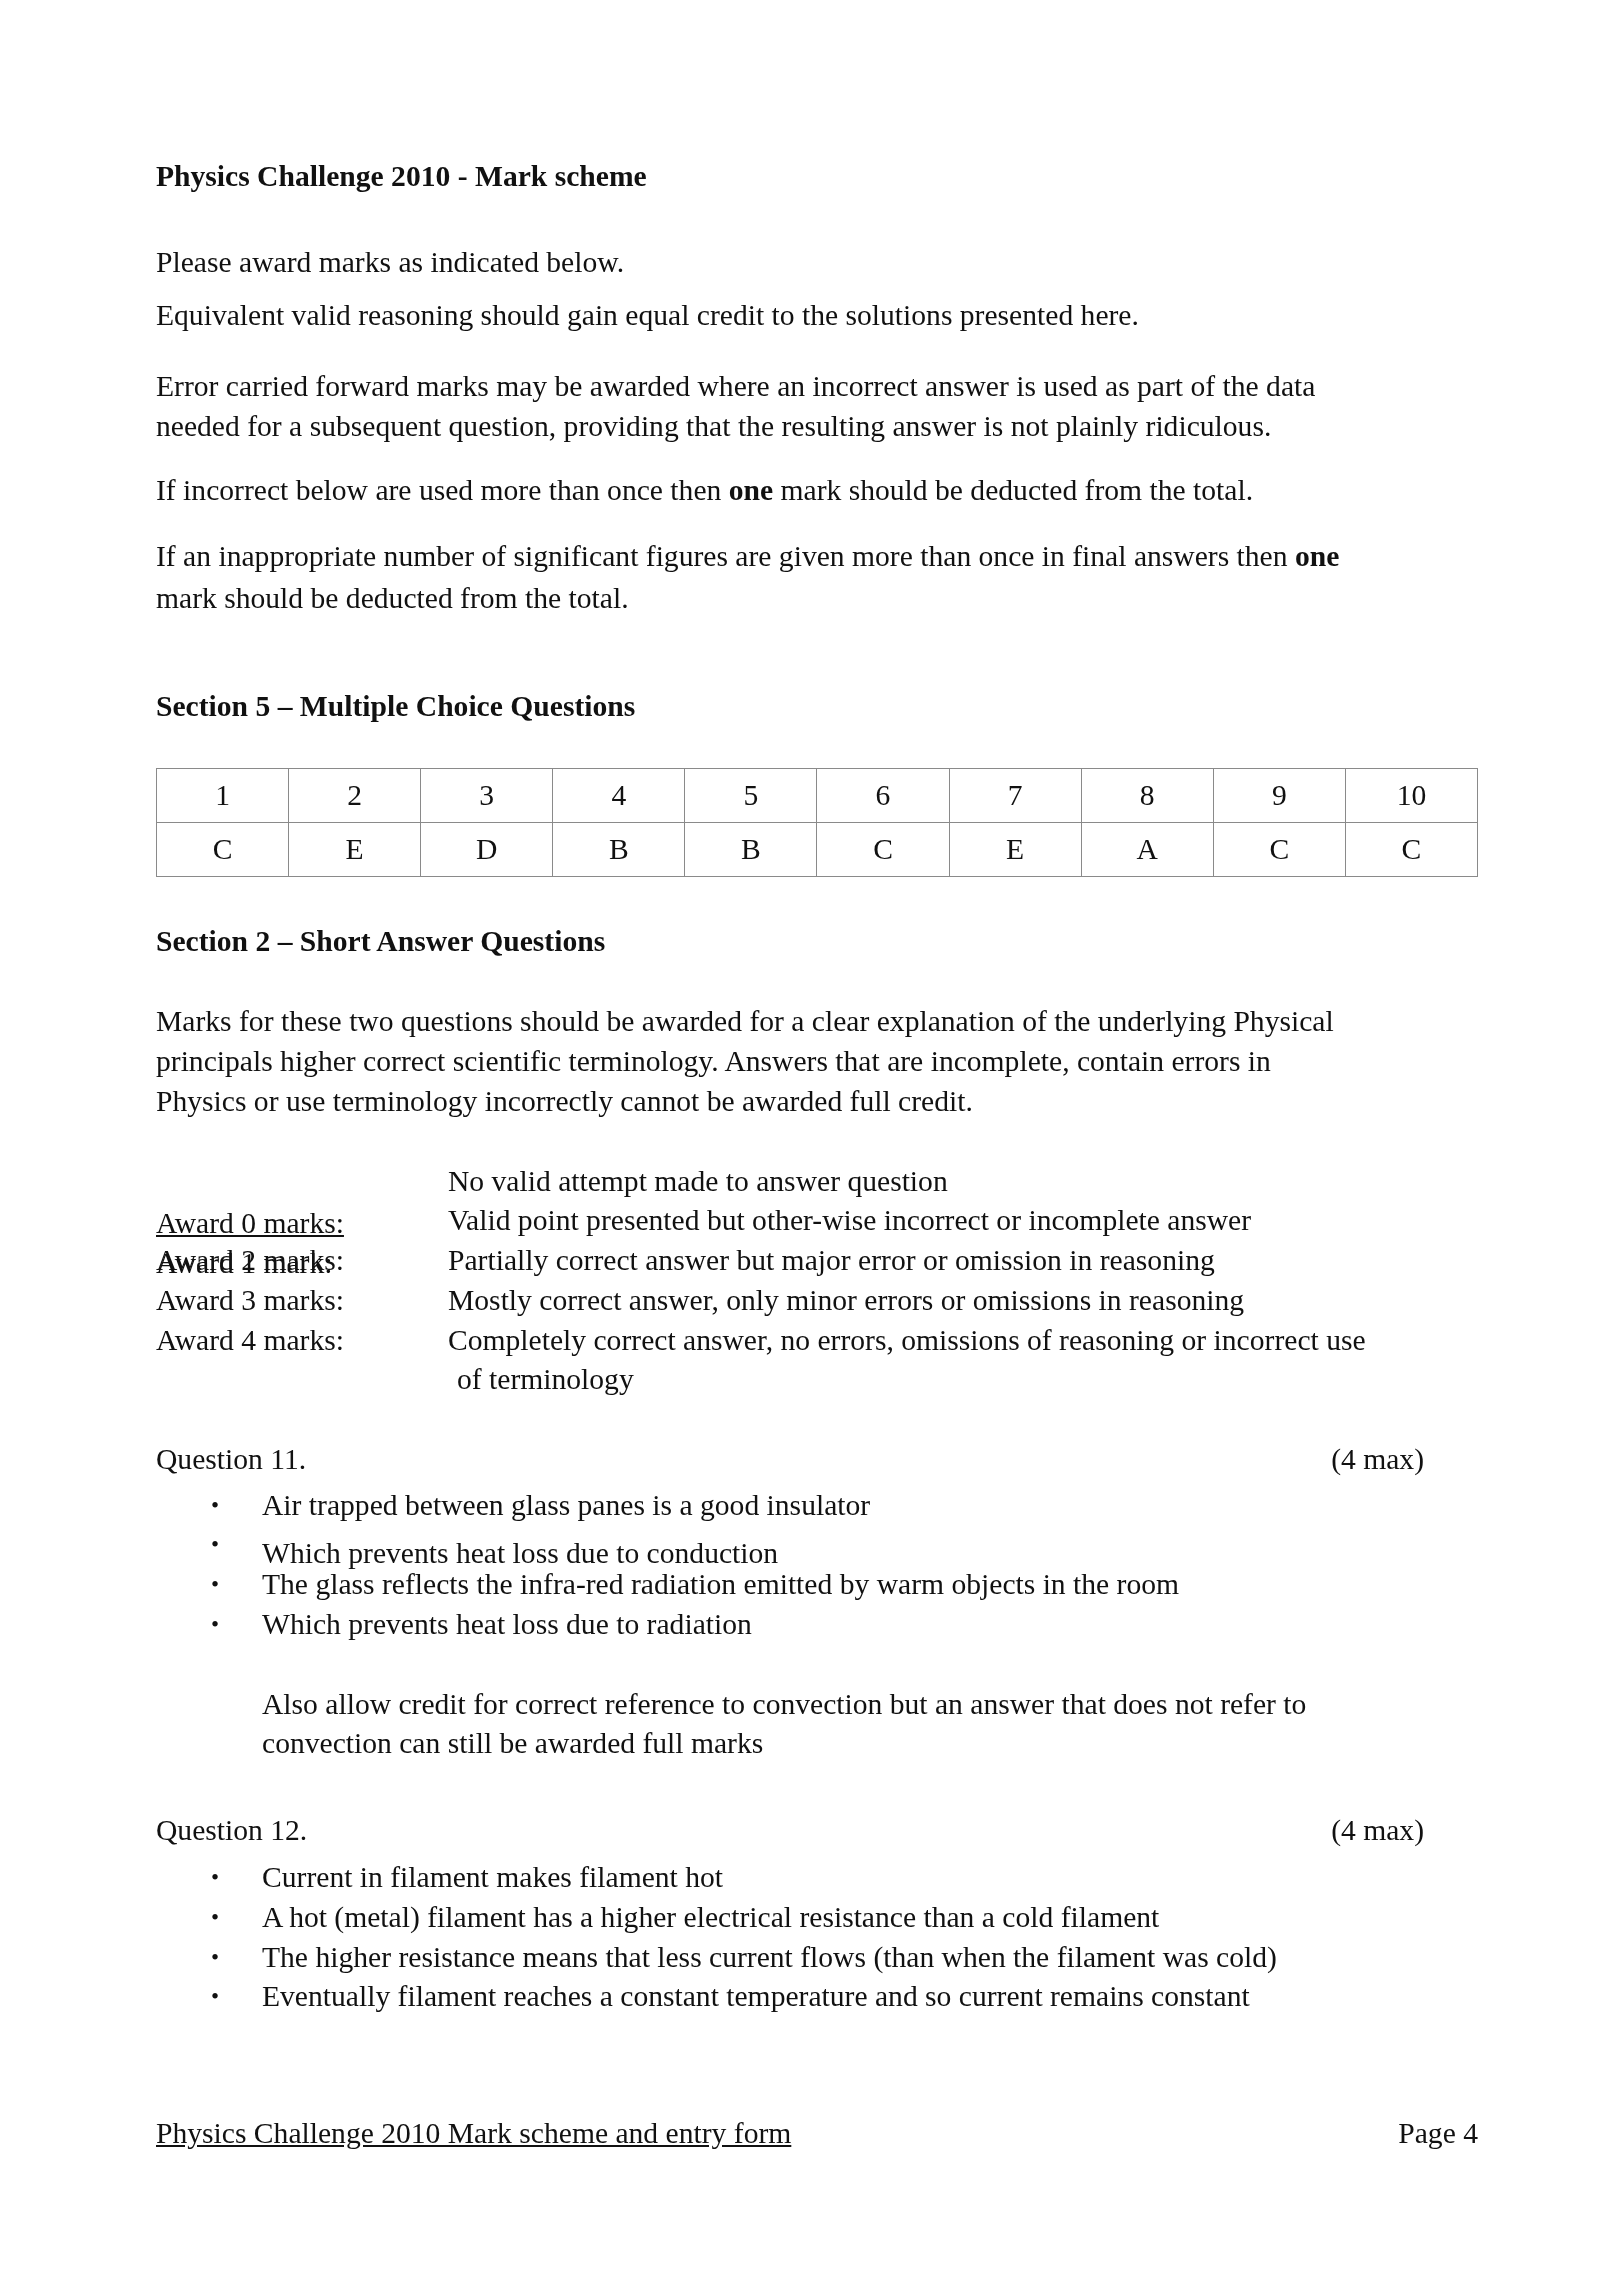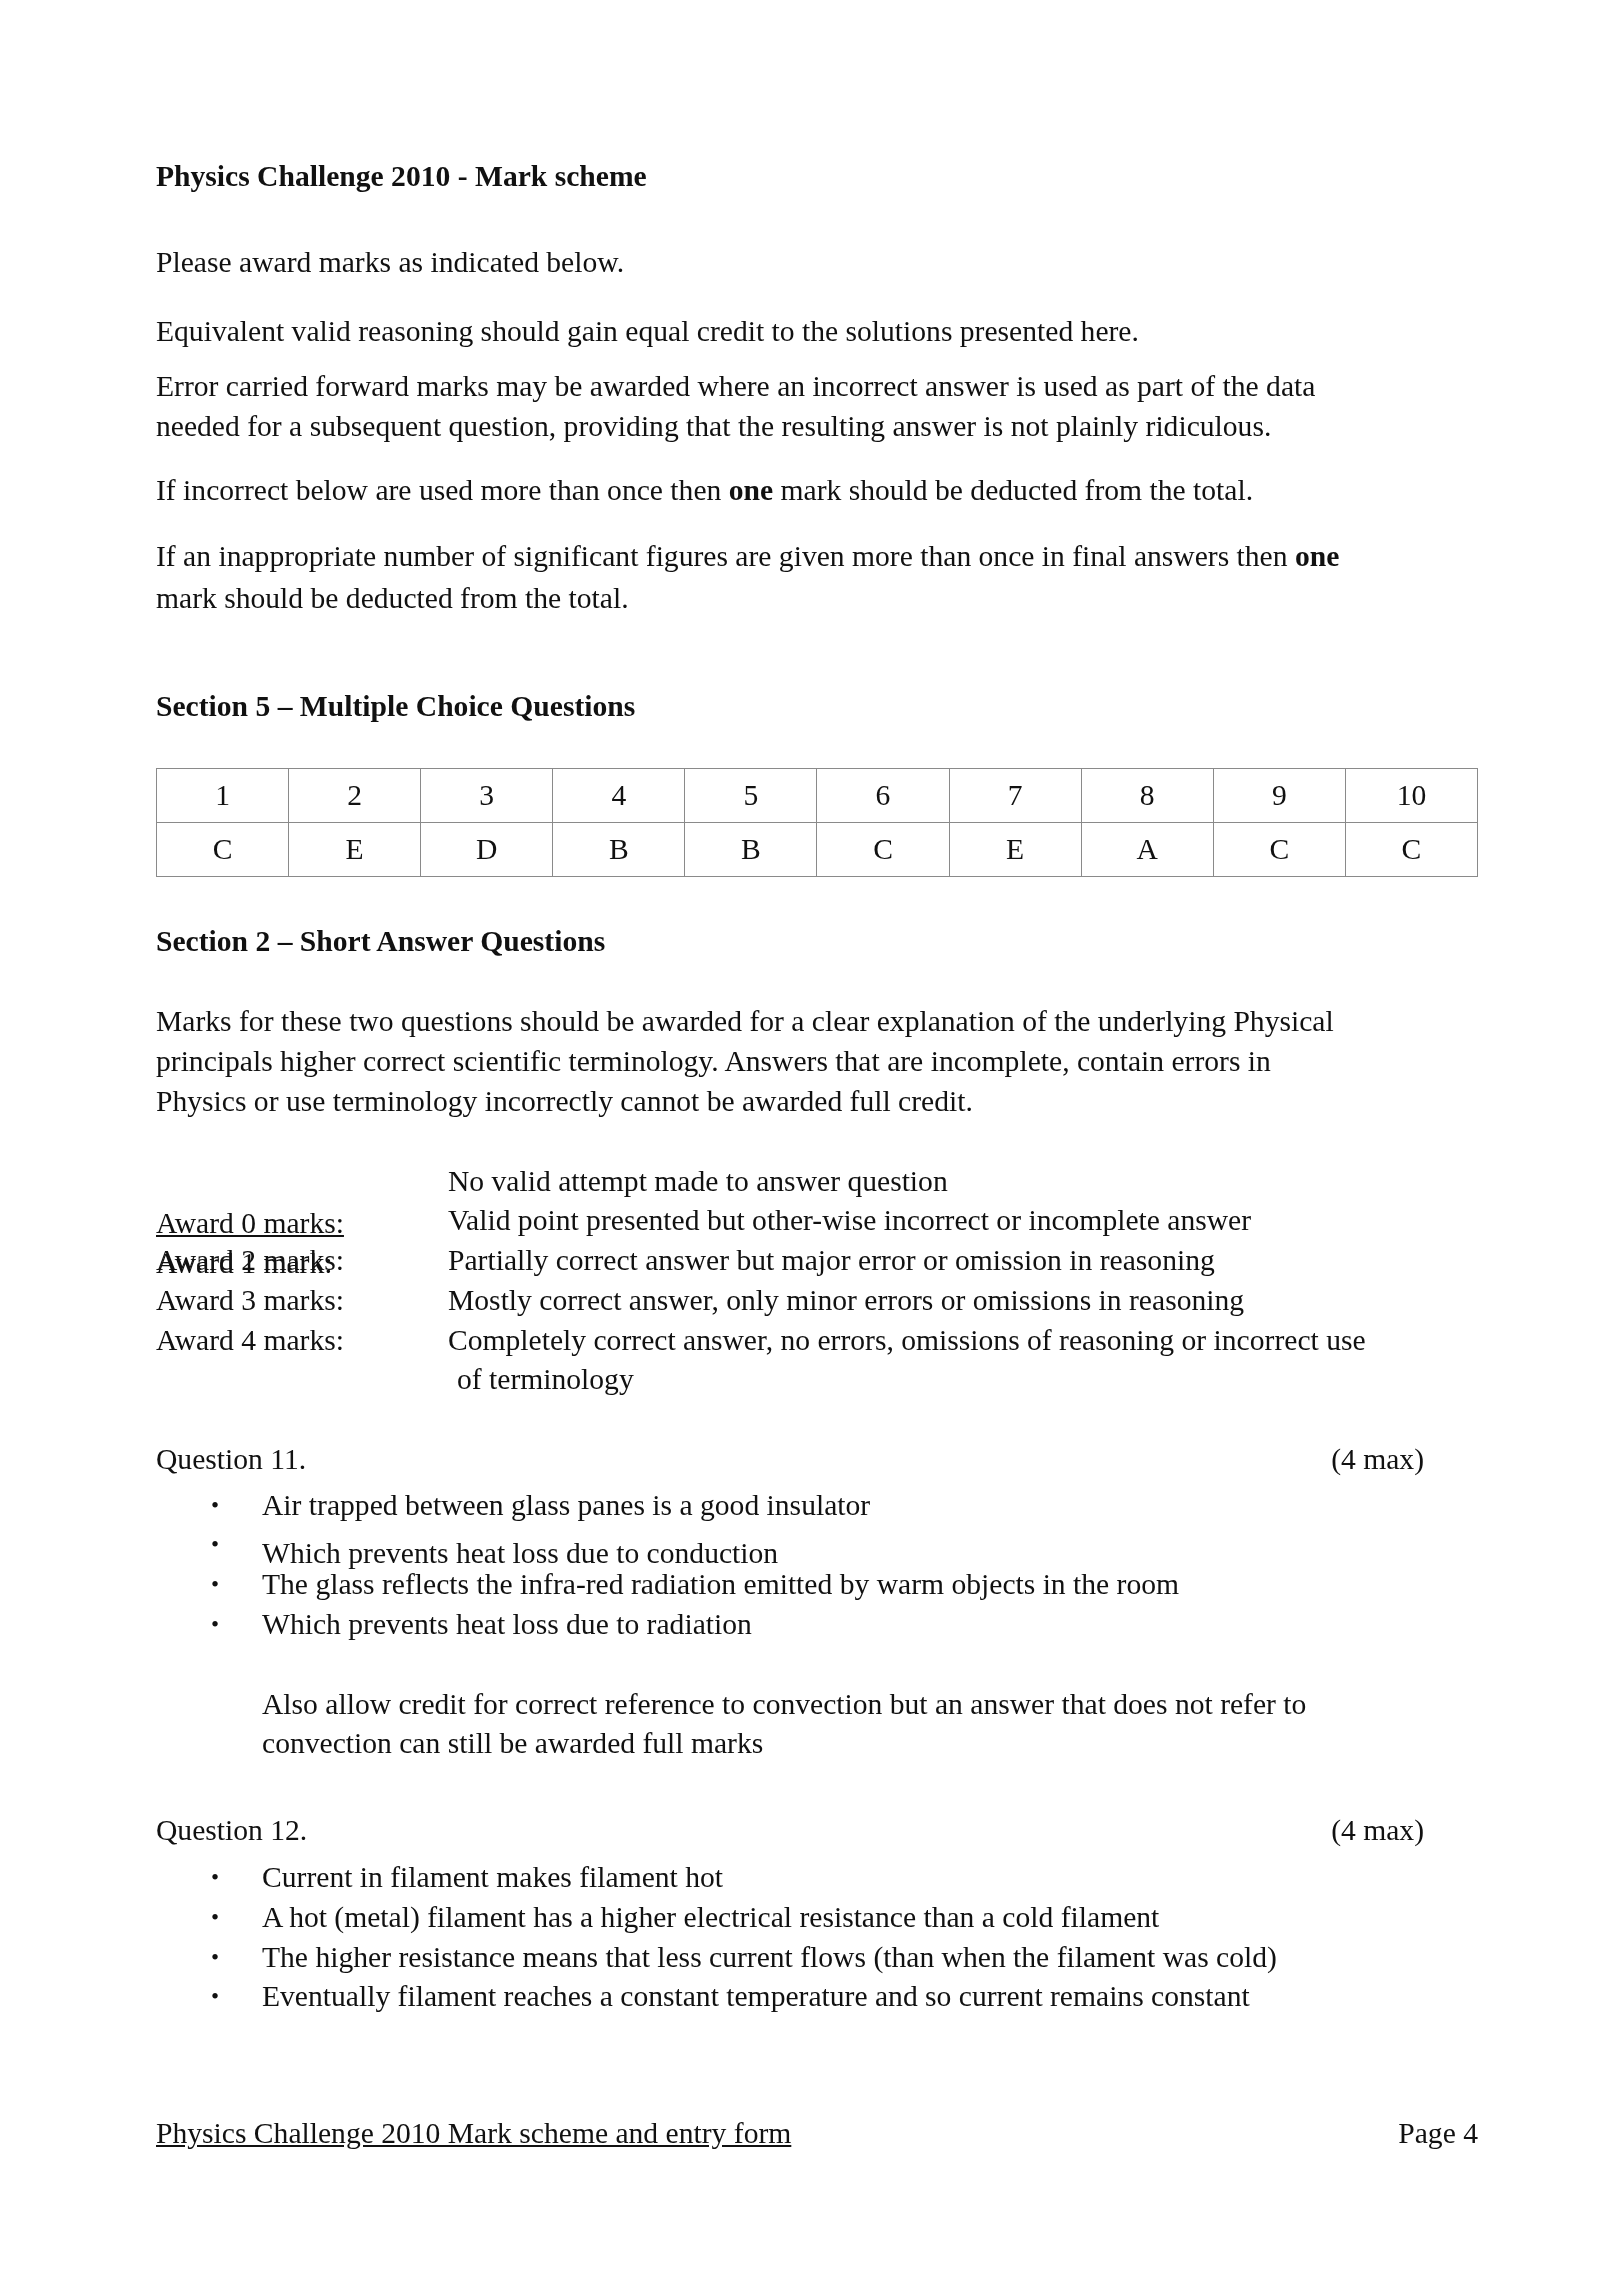--- a/index.html
+++ b/index.html
@@ -25,21 +25,21 @@
     .btext { left: 262px; }
     .right-marks { right: 196px; text-align: right; }
     .footer-right { right: 142px; text-align: left; }
   </style>
 </head>
 <body>
 
 <div class="abs l bold" style="top:157px;">Physics Challenge 2010 - Mark scheme</div>
 
 <div class="abs l" style="top:243px;">Please award marks as indicated below.</div>
-<div class="abs l" style="top:312px;text-align:right;">Equivalent valid reasoning should gain equal credit to the solutions presented here.</div>
+<div class="abs l" style="top:296px;text-align:right;">Equivalent valid reasoning should gain equal credit to the solutions presented here.</div>
 <div class="abs l" style="top:367px;">Error carried forward marks may be awarded where an incorrect answer is used as part of the data</div>
 <div class="abs l" style="top:407px;">needed for a subsequent question, providing that the resulting answer is not plainly ridiculous.</div>
 <div class="abs l" style="top:471px;">
   <span>If incorrect below are used more than once then </span><b>one</b><span> mark should be deducted from the total.</span>
 </div>
 <div class="abs l" style="top:537px;">
   <span>If an inappropriate number of significant figures are given more than once in final answers then </span><b>one</b>
 </div>
 <div class="abs l" style="top:579px;">mark should be deducted from the total.</div>
 

